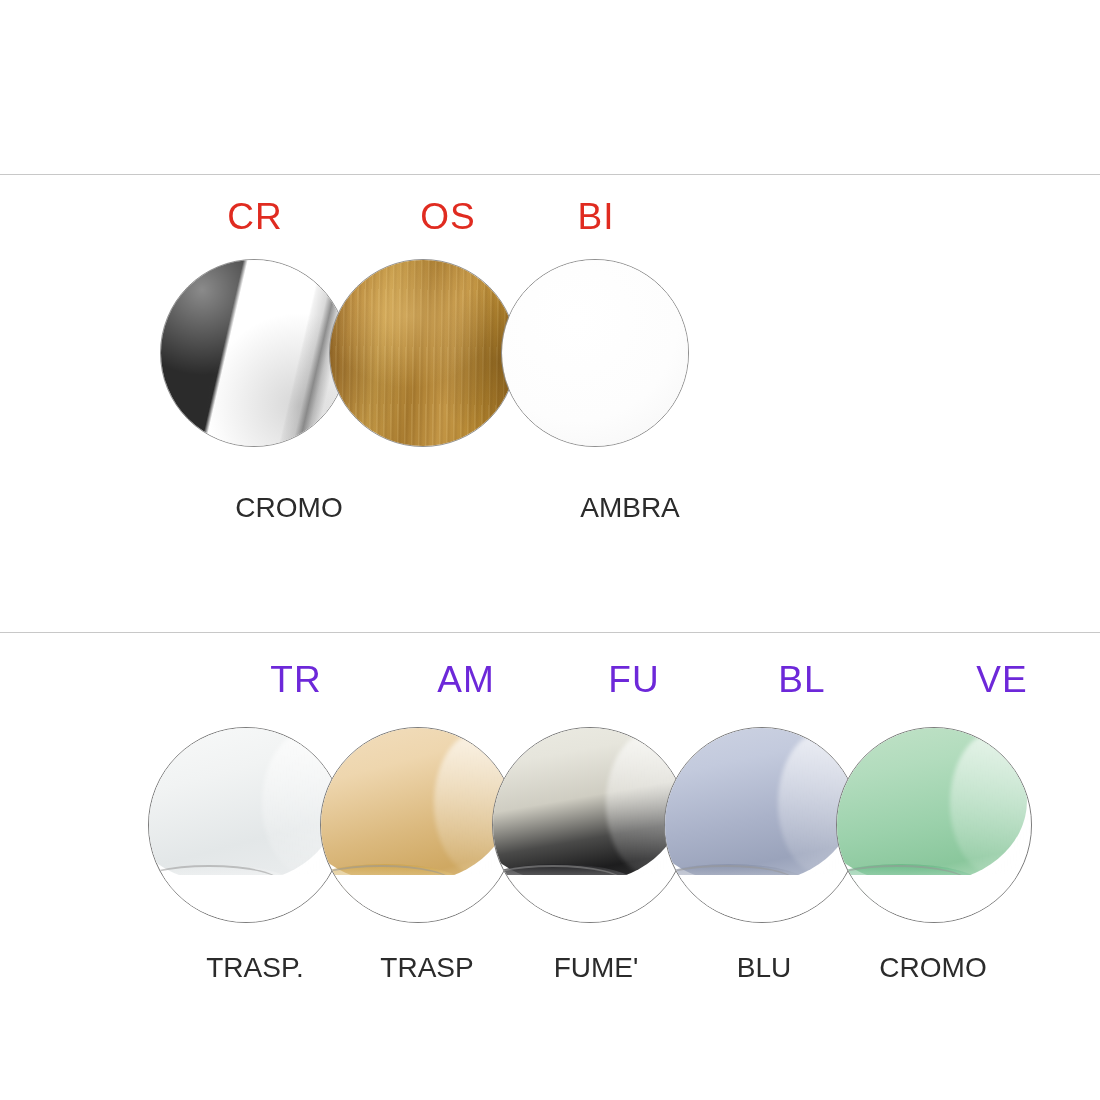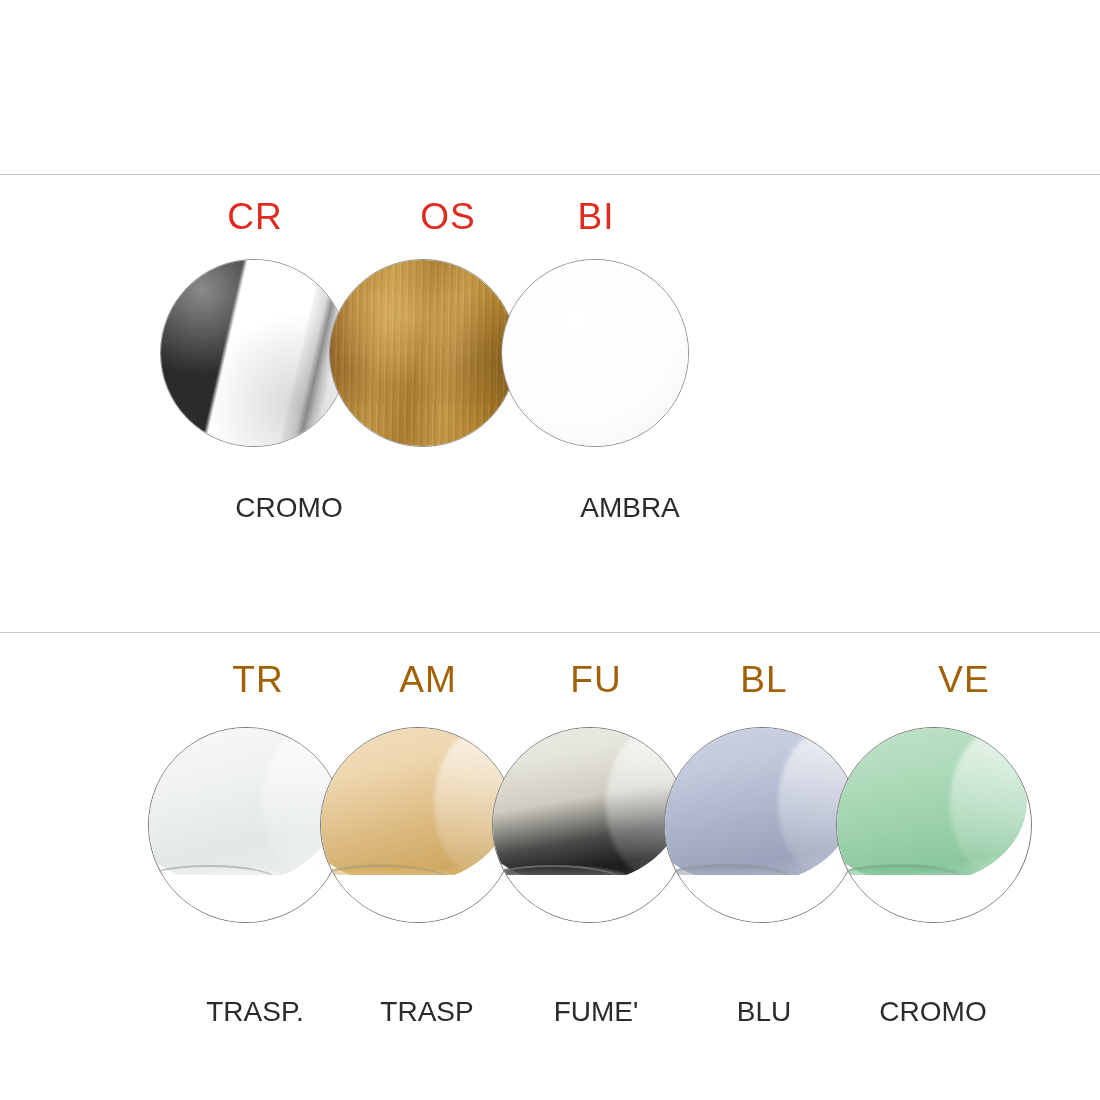--- a/index.html
+++ b/index.html
@@ -48,21 +48,21 @@
   .code {
     position: absolute;
     font-size: 37px;
     font-weight: 400;
     letter-spacing: 1px;
     text-align: right;
     white-space: nowrap;
     transform: translateX(-50%);
   }
   .code.metal { color: #e02b20; top: 196px; }
-  .code.glass { color: #a16207; top: 659px; }
+  .code.glass { color: #6d28d9; top: 659px; margin-left: 38px; }
 
   
   .swatch {
     position: absolute;
     border-radius: 50%;
     overflow: hidden;
     box-sizing: border-box;
   }
   .swatch-metal {
     width: 188px;
@@ -215,21 +215,21 @@
     position: absolute;
     font-size: 28px;
     color: #2b2b2b;
     text-align: center;
     white-space: pre-line;
     line-height: 1.16;
     transform: translateX(-50%);
     z-index: 10;
   }
   .caption.metal { top: 492px; margin-left: 34px; }
-  .caption.glass { top: 996px; text-align: center; }
+  .caption.glass { top: 952px; text-align: center; }
 </style>
 </head>
 <body>
 
 <div class="page">
 
   <div class="divider" id="div-1"></div>
 
   <div class="code metal" style="left:255px">CR</div>
   <div class="code metal" style="left:448px">OS</div>

